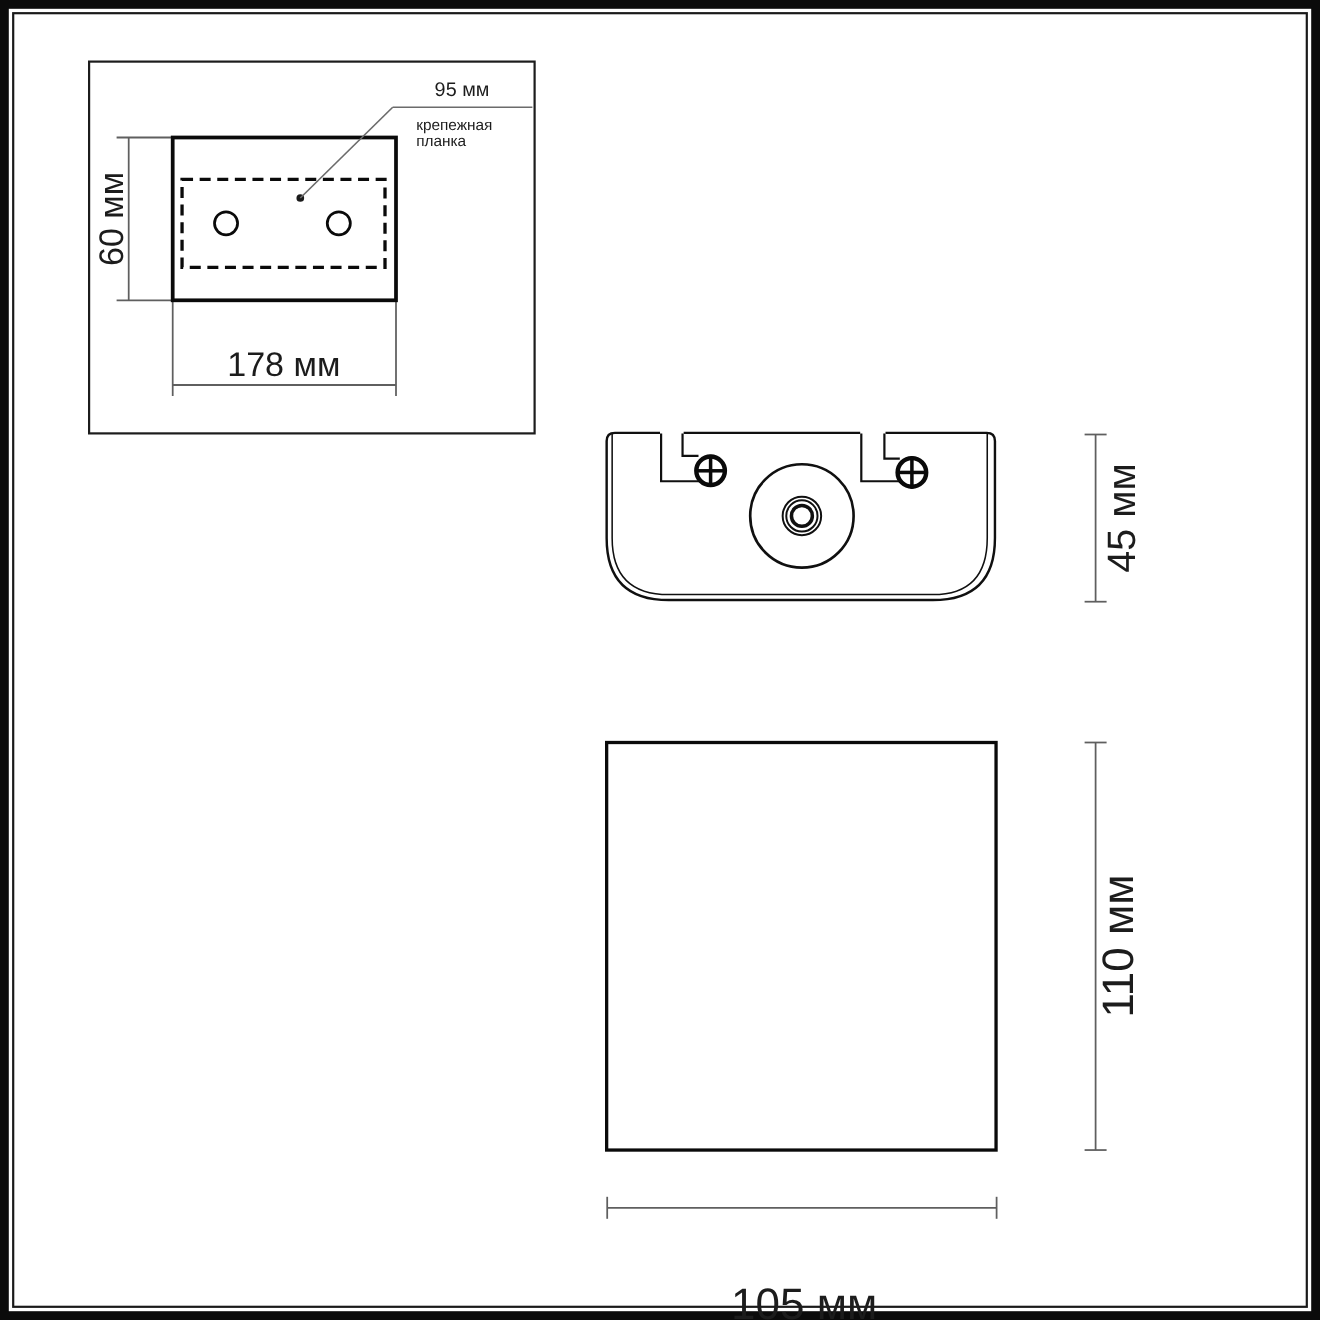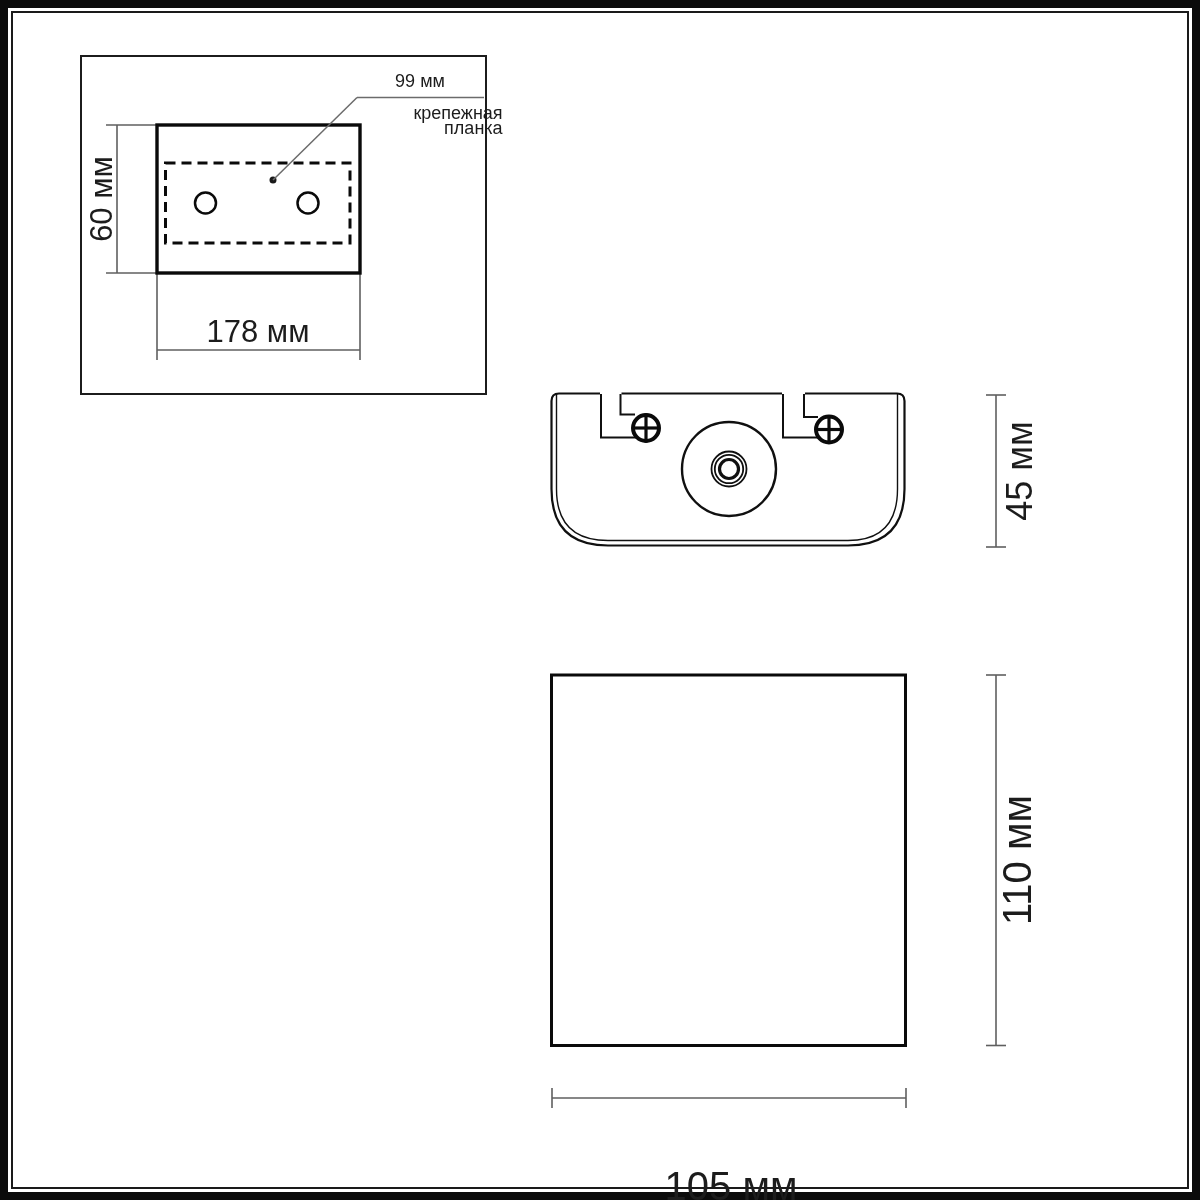--- a/index.html
+++ b/index.html
@@ -11,21 +11,21 @@
   .frame-outer{position:absolute;inset:0;border:8px solid #0b0b0b;box-sizing:border-box;pointer-events:none;}
   .frame-inner{position:absolute;inset:11px;border:2px solid #1a1a1a;box-sizing:border-box;pointer-events:none;}
   .inset-box{position:absolute;left:80px;top:55px;width:407px;height:340px;border:2px solid #1c1c1c;box-sizing:border-box;}
   svg.art{position:absolute;left:0;top:0;width:1200px;height:1200px;}
   .lbl{position:absolute;white-space:nowrap;transform:translate(-50%,-50%);line-height:1;}
   .lbl.rot{transform:translate(-50%,-50%) rotate(-90deg);}
   .dim-lg{font-size:40px;}
   .dim-md{font-size:36px;}
   .dim-sm{font-size:31px;}
   .callout-value{font-size:18px;}
-  .callout-name{font-size:18px;line-height:15px;text-align:right;margin-left:45px;}
+  .callout-name{font-size:14px;line-height:15px;text-align:left;}
 </style>
 </head>
 <body>
 
 <div class="frame-outer"></div>
 <div class="frame-inner"></div>
 
 <div class="inset-box"></div>
 
 <svg class="art" viewBox="0 0 1200 1200">
@@ -115,20 +115,20 @@
     <g stroke="#5f5f5f" stroke-width="1.6">
       <line x1="552" y1="1098" x2="906" y2="1098"></line>
       <line x1="552" y1="1088" x2="552" y2="1108"></line>
       <line x1="906" y1="1088" x2="906" y2="1108"></line>
     </g>
   </g>
 </svg>
 
 <div class="lbl rot dim-sm" style="left:101px;top:199px;">60 мм</div>
 <div class="lbl dim-sm" style="left:258px;top:331px;">178 мм</div>
-<div class="lbl callout-value" style="left:420px;top:81px;">99 мм</div>
+<div class="lbl callout-value" style="left:420px;top:81px;">95 мм</div>
 <div class="lbl callout-name" style="left:413px;top:121px;">
   <div>крепежная</div>
   <div>планка</div>
 </div>
 <div class="lbl rot dim-md" style="left:1020px;top:471px;">45 мм</div>
 <div class="lbl rot dim-lg" style="left:1017px;top:860px;">110 мм</div>
 <div class="lbl dim-lg" style="left:731px;top:1186px;">105 мм</div>
 
 </body></html>

